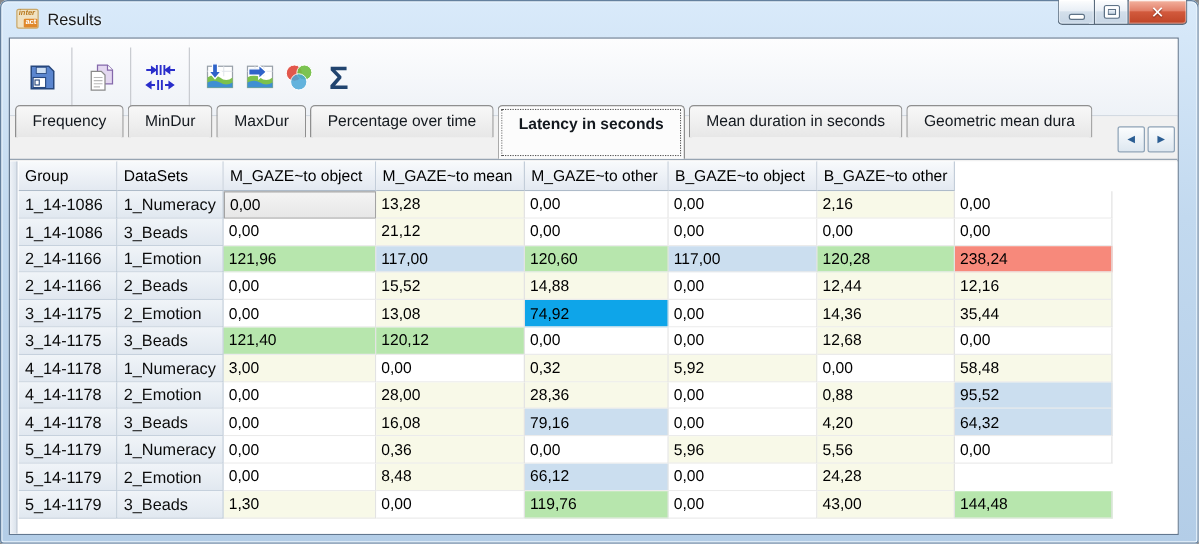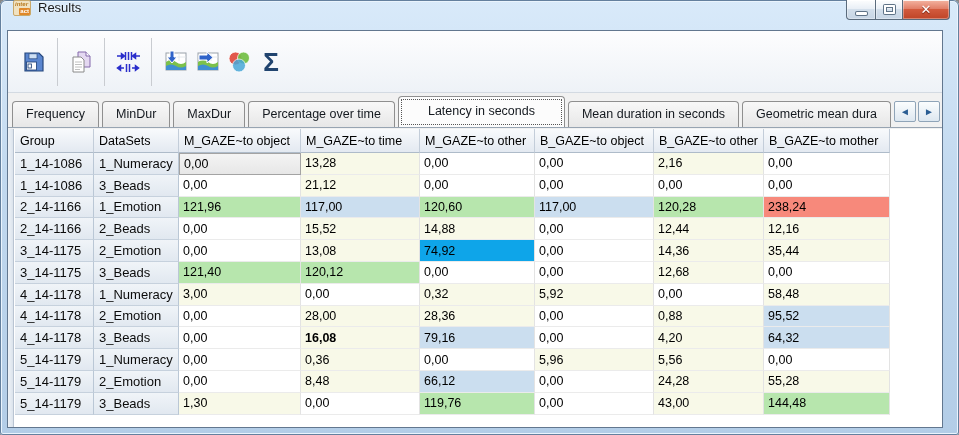--- a/index.html
+++ b/index.html
@@ -7,21 +7,21 @@
   .window {
     position:relative; width:959px; height:435px;
     font-family:"Liberation Sans","DejaVu Sans",sans-serif;
     background:linear-gradient(180deg,#d9eafa 0%,#c2d9ef 40%,#b3cde7 100%);
     border-radius:6px 6px 3px 3px;
     box-shadow: inset 0 0 0 1px #64809e, inset 0 0 0 2px #eaf4fd;
     overflow:hidden;
   }
   
   .titlebar { position:absolute; left:0; top:0; right:0; height:30px;
-    display:flex; align-items:flex-start; padding-left:13px; }
+    display:flex; align-items:center; padding-left:13px; }
   .appicon { width:18px; height:16px; margin-right:7px; position:relative;
     background:#f0e2c2; border:1px solid #c9a86a; border-radius:2px; flex:none; }
   .appicon .t1 { position:absolute; top:0; left:1px; font-size:6px; line-height:7px;
     color:#b87a20; font-weight:bold; font-style:italic; }
   .appicon .t2 { position:absolute; bottom:0; right:0; background:#e0882a; color:#fff;
     font-size:6px; line-height:7px; padding:0 1px; font-weight:bold; border-radius:1px; }
   .title { font-size:13px; color:#1b1b1b; text-shadow:0 0 3px rgba(255,255,255,.9); }
   .winbtns { position:absolute; top:0; right:9px; display:flex; }
   .wbtn { height:20px; border:1px solid #5a6b7c; border-top:none;
     box-shadow: inset 0 1px 0 rgba(255,255,255,.75), inset 0 0 0 1px rgba(255,255,255,.35);
@@ -44,26 +44,26 @@
   
   .toolbar { position:absolute; left:0; top:0; right:0; height:62px;
     background:linear-gradient(#fdfdfe,#eef2f7); border-bottom:1px solid #d3dae2;
     display:flex; align-items:center; padding-left:10px; }
   .tbtn { width:32px; height:36px; display:flex; align-items:center; justify-content:center; flex:none; }
   .tsep { width:1px; height:48px; background:#c9ccd1; margin:0 7px; flex:none; }
   .sigma { font-size:26px; font-weight:600; color:#21446f; line-height:26px; }
   
   .tabbar { position:absolute; left:0; top:62px; right:0; height:35px; background:#f1f1f1;
     display:flex; align-items:flex-end; padding-left:4px; border-bottom:1px solid #97a4b2; }
-  .tabs { display:flex; align-items:flex-end; flex:1; overflow:hidden; }
+  .tabs { display:flex; align-items:flex-start; flex:1; overflow:hidden; }
   .tab { height:26px; line-height:25px; padding:0 13px; white-space:nowrap;
     background:linear-gradient(#f8f8f8,#e7e7e7); border:1px solid #8f8f8f; border-bottom:none;
     border-radius:4px 4px 0 0; margin-right:3px; font-size:12.5px; color:#14191f; flex:none; }
-  .tab.selected { height:32px; line-height:29px; background:#fcfcfc; position:relative; z-index:2;
-    outline:1px dotted #555; outline-offset:-4px; margin-bottom:-1px; padding:0 29px; }
+  .tab.selected { height:44px; line-height:29px; background:#fcfcfc; position:relative; z-index:2;
+    outline:1px dotted #555; outline-offset:-4px; margin-bottom:-1px; padding:0 16px;font-weight:bold; }
   .tab-scroll { display:flex; gap:2px; margin:0 2px 5px 2px; flex:none; }
   .scrollbtn { width:22px; height:21px; background:linear-gradient(#fbfdfe,#dde7f0);
     border:1px solid #8fa4b8; border-radius:2px; color:#2a5d93; font-size:10px;
     display:flex; align-items:center; justify-content:center; }
   
   .grid { position:absolute; left:0; top:98px; right:0; bottom:0; background:#fff; overflow:hidden; }
   .gutter { position:absolute; left:0; top:0; bottom:0; width:6px;
     background:linear-gradient(90deg,#eff3f8,#dbe3ec); border-right:1px solid #b9c4d2; }
   .ghead { display:flex; margin-left:7px; height:24px; }
   .hcell { background:linear-gradient(#f8fafc,#e3e9f1); border-right:1px solid #c3cdd9;
@@ -206,25 +206,24 @@
         </div>
       </div>
     </div>
 
     <div class="grid">
       <div class="gutter"></div>
       <div class="ghead" id="ghead">
           <div class="hcell c0">Group</div>
           <div class="hcell c1">DataSets</div>
           <div class="hcell c2">M_GAZE~to object</div>
-          <div class="hcell c3">M_GAZE~to time</div>
+          <div class="hcell c3">M_GAZE~to mean</div>
           <div class="hcell c4">M_GAZE~to other</div>
           <div class="hcell c5">B_GAZE~to object</div>
           <div class="hcell c6">B_GAZE~to other</div>
-          <div class="hcell c7">B_GAZE~to mother</div>
         </div>
       <div id="gbody">
           <div class="grow">
             <div class="rcell c0">1_14-1086</div>
             <div class="rcell c1">1_Numeracy</div>
             <div class="dcell c2 sel">0,00</div>
             <div class="dcell c3" style="background: rgb(248, 249, 232);">13,28</div>
             <div class="dcell c4" style="background: rgb(255, 255, 255);">0,00</div>
             <div class="dcell c5" style="background: rgb(255, 255, 255);">0,00</div>
             <div class="dcell c6" style="background: rgb(248, 249, 232);">2,16</div>
@@ -297,21 +296,21 @@
             <div class="dcell c3" style="background: rgb(248, 249, 232);">28,00</div>
             <div class="dcell c4" style="background: rgb(248, 249, 232);">28,36</div>
             <div class="dcell c5" style="background: rgb(255, 255, 255);">0,00</div>
             <div class="dcell c6" style="background: rgb(248, 249, 232);">0,88</div>
             <div class="dcell c7" style="background: rgb(203, 222, 239);">95,52</div>
           </div>
           <div class="grow">
             <div class="rcell c0">4_14-1178</div>
             <div class="rcell c1">3_Beads</div>
             <div class="dcell c2" style="background: rgb(255, 255, 255);">0,00</div>
-            <div class="dcell c3" style="background: rgb(248, 249, 232); font-weight: bold;">16,08</div>
+            <div class="dcell c3" style="background: rgb(248, 249, 232);">16,08</div>
             <div class="dcell c4" style="background: rgb(203, 222, 239);">79,16</div>
             <div class="dcell c5" style="background: rgb(255, 255, 255);">0,00</div>
             <div class="dcell c6" style="background: rgb(248, 249, 232);">4,20</div>
             <div class="dcell c7" style="background: rgb(203, 222, 239);">64,32</div>
           </div>
           <div class="grow">
             <div class="rcell c0">5_14-1179</div>
             <div class="rcell c1">1_Numeracy</div>
             <div class="dcell c2" style="background: rgb(255, 255, 255);">0,00</div>
             <div class="dcell c3" style="background: rgb(248, 249, 232);">0,36</div>
@@ -321,21 +320,20 @@
             <div class="dcell c7" style="background: rgb(255, 255, 255);">0,00</div>
           </div>
           <div class="grow">
             <div class="rcell c0">5_14-1179</div>
             <div class="rcell c1">2_Emotion</div>
             <div class="dcell c2" style="background: rgb(255, 255, 255);">0,00</div>
             <div class="dcell c3" style="background: rgb(248, 249, 232);">8,48</div>
             <div class="dcell c4" style="background: rgb(203, 222, 239);">66,12</div>
             <div class="dcell c5" style="background: rgb(255, 255, 255);">0,00</div>
             <div class="dcell c6" style="background: rgb(248, 249, 232);">24,28</div>
-            <div class="dcell c7" style="background: rgb(248, 249, 232);">55,28</div>
           </div>
           <div class="grow">
             <div class="rcell c0">5_14-1179</div>
             <div class="rcell c1">3_Beads</div>
             <div class="dcell c2" style="background: rgb(248, 249, 232);">1,30</div>
             <div class="dcell c3" style="background: rgb(255, 255, 255);">0,00</div>
             <div class="dcell c4" style="background: rgb(183, 230, 173);">119,76</div>
             <div class="dcell c5" style="background: rgb(255, 255, 255);">0,00</div>
             <div class="dcell c6" style="background: rgb(248, 249, 232);">43,00</div>
             <div class="dcell c7" style="background: rgb(183, 230, 173);">144,48</div>

